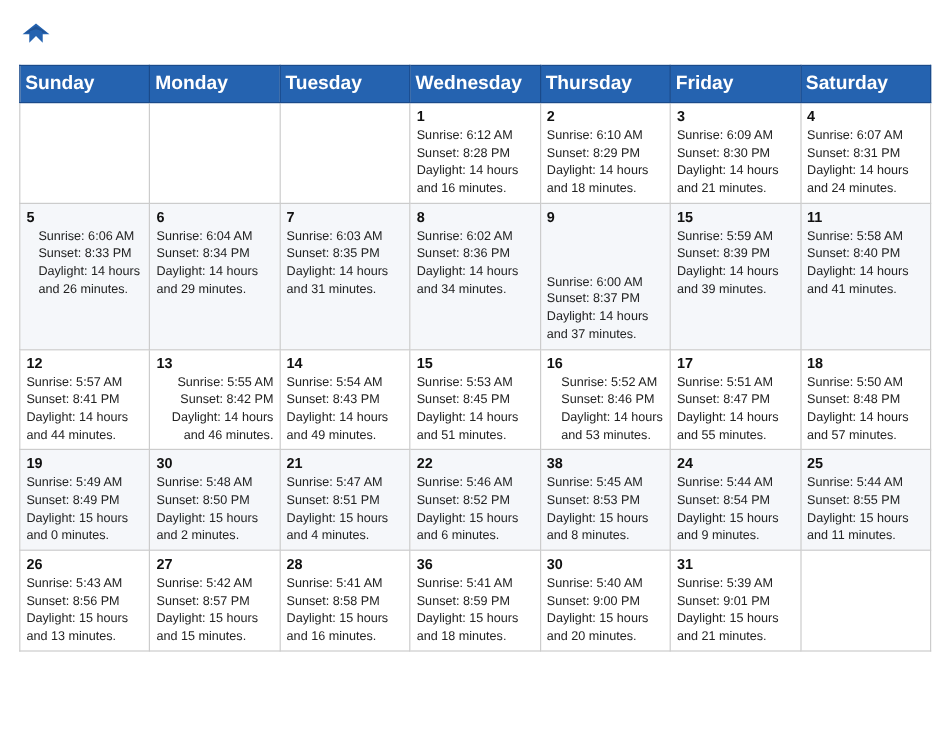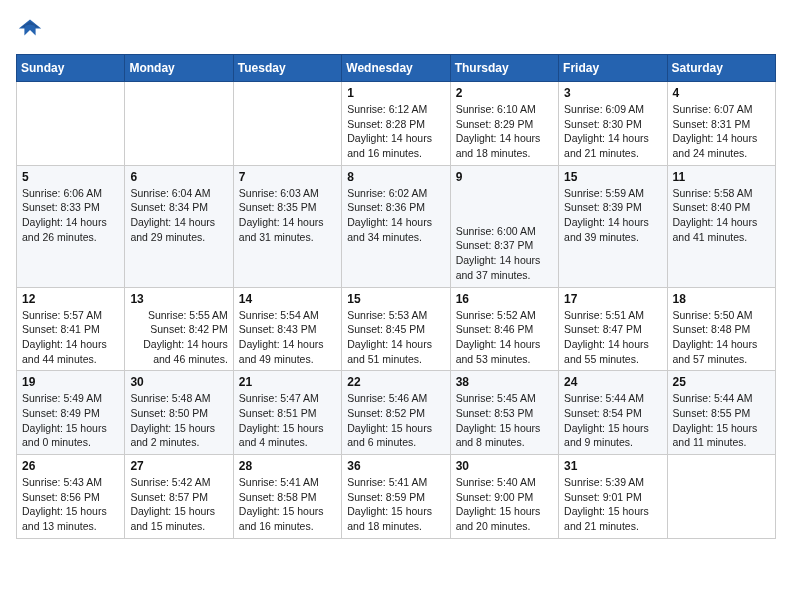--- a/index.html
+++ b/index.html
@@ -49,21 +49,21 @@
     .calendar {
       width: 100%;
       border-collapse: collapse;
       font-size: 11px;
     }
     .calendar th {
       background: #2563b0;
       color: #fff;
       padding: 6px 4px;
       text-align: left;
-      font-size: 12px;
+      font-size: 16px;
       font-weight: bold;
       border: 1px solid #1a4a8a;
     }
     .calendar td {
       vertical-align: top;
       padding: 4px 5px;
       border: 1px solid #ccc;
       width: 108px;
       min-height: 80px;
       height: 80px;
@@ -152,21 +152,21 @@
           <span class="day-num">4</span>
           <div class="day-info" style="white-space: pre-line;">Sunrise: 6:07 AM
 Sunset: 8:31 PM
 Daylight: 14 hours
 and 24 minutes.</div>
         </td>
       </tr>
       <tr>
         <td>
           <span class="day-num">5</span>
-          <div class="day-info" style="white-space: pre-line;">Sunrise: 6:06 AM
+          <div class="day-info" style="white-space: pre-line; margin-left: 10px;">Sunrise: 6:06 AM
 Sunset: 8:33 PM
 Daylight: 14 hours
 and 26 minutes.</div>
         </td>
         <td>
           <span class="day-num">6</span>
           <div class="day-info" style="white-space: pre-line;">Sunrise: 6:04 AM
 Sunset: 8:34 PM
 Daylight: 14 hours
 and 29 minutes.</div>
@@ -231,21 +231,21 @@
         </td>
         <td>
           <span class="day-num">15</span>
           <div class="day-info" style="white-space: pre-line;">Sunrise: 5:53 AM
 Sunset: 8:45 PM
 Daylight: 14 hours
 and 51 minutes.</div>
         </td>
         <td>
           <span class="day-num">16</span>
-          <div class="day-info" style="white-space: pre-line;">Sunrise: 5:52 AM
+          <div class="day-info" style="white-space: pre-line; margin-left: 12px;">Sunrise: 5:52 AM
 Sunset: 8:46 PM
 Daylight: 14 hours
 and 53 minutes.</div>
         </td>
         <td>
           <span class="day-num">17</span>
           <div class="day-info" style="white-space: pre-line;">Sunrise: 5:51 AM
 Sunset: 8:47 PM
 Daylight: 14 hours
 and 55 minutes.</div>

